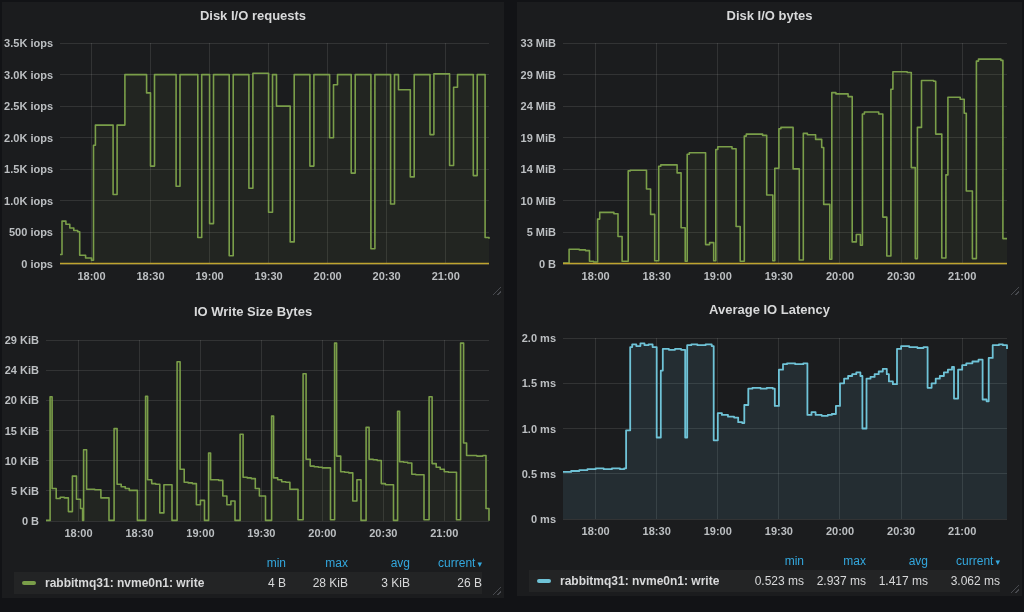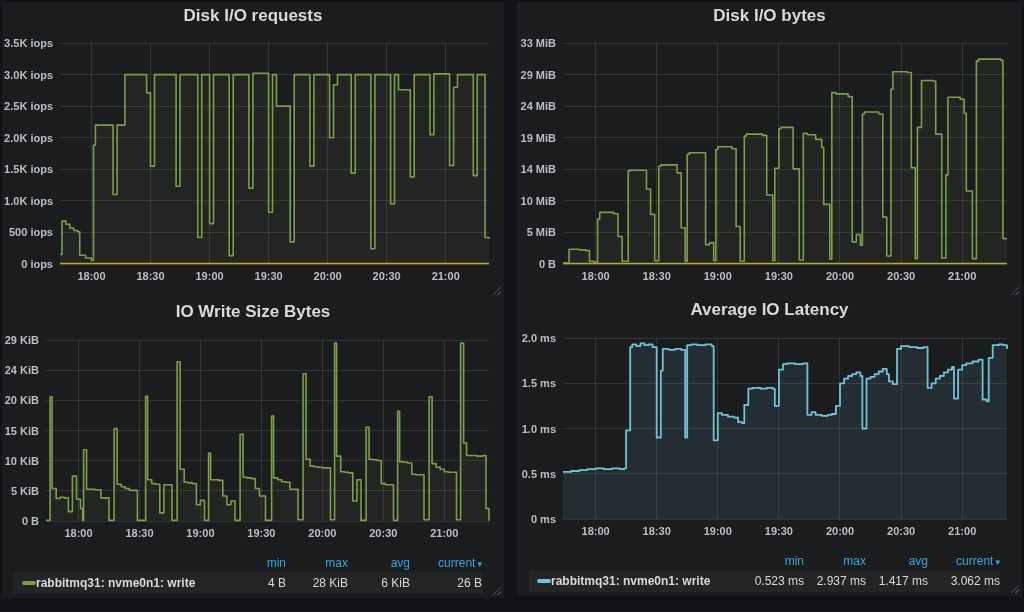--- a/index.html
+++ b/index.html
@@ -8,39 +8,39 @@
     --text:#d8d9da;
     --tick:#bcbfc2;
     --grid:rgba(255,255,255,.10);
     --blue:#33a7dd;
   }
   *{box-sizing:border-box;margin:0;padding:0;}
   html,body{width:1024px;height:612px;overflow:hidden;background:var(--bg);
     font-family:"Liberation Sans",sans-serif;}
   .panel{position:absolute;background:var(--panel);}
   .panel-title{height:26px;line-height:28px;text-align:center;color:var(--text);
-    font-size:17px;font-weight:700;cursor:pointer;}
+    font-size:13px;font-weight:700;cursor:pointer;}
   svg.chart{display:block;}
   svg.chart .grid{stroke:var(--grid);stroke-width:1;shape-rendering:crispEdges;}
   svg.chart text{fill:var(--tick);font-size:11px;font-weight:700;
     font-family:"Liberation Sans",sans-serif;}
   .resize-handle{position:absolute;right:3px;bottom:3px;width:9px;height:9px;
     background:repeating-linear-gradient(-45deg,transparent 0 2px,#47494e 2px 3px);
     clip-path:polygon(100% 0,100% 100%,0 100%);cursor:se-resize;}
   .legend{position:absolute;left:0;right:0;bottom:2px;padding:0 22px 2px 12px;
     font-size:12px;color:var(--text);}
   .legend-header{display:flex;justify-content:flex-end;align-items:center;
     height:18px;color:var(--blue);font-weight:400;}
   .legend-header .cell{cursor:pointer;}
   .cell{width:62px;text-align:right;white-space:nowrap;}
   .cell.cur{width:72px;}
   .caret{font-size:9px;margin-left:2px;color:var(--blue);}
   .legend-row{display:flex;align-items:center;height:22px;
     background:rgba(255,255,255,.035);padding-left:8px;}
-  .lname{flex:1;display:flex;align-items:center;font-weight:700;}
+  .lname{flex:1;display:flex;align-items:center;gap:9px;font-weight:700;}
   .lname span:last-child{cursor:pointer;}
   .marker{width:14px;height:4px;border-radius:2px;display:inline-block;}
 </style>
 </head>
 <body>
 
 <div class="panel" style="left:2px;top:2px;width:502px;height:296px">
   <div class="panel-title">Disk I/O requests</div>
   <svg class="chart" width="502" height="270">
       <line x1="58" y1="236" x2="487" y2="236" class="grid"></line>
@@ -161,21 +161,21 @@
       <span class="cell">avg</span>
       <span class="cell cur"><span>current</span><span class="caret">▾</span></span>
     </div>
     <div class="legend-row">
       <span class="lname">
         <span class="marker" style="background: rgb(122, 158, 73);"></span>
         <span>rabbitmq31: nvme0n1: write</span>
       </span>
       <span class="cell">4 B</span>
       <span class="cell">28 KiB</span>
-      <span class="cell">6 KiB</span>
+      <span class="cell">3 KiB</span>
       <span class="cell cur">26 B</span>
     </div>
   </div>
   <div class="resize-handle"></div>
 </div>
 
 <div class="panel" style="left:517px;top:296px;width:505px;height:300px">
   <div class="panel-title">Average IO Latency</div>
   <svg class="chart" width="505" height="226">
       <line x1="46" y1="197" x2="490" y2="197" class="grid"></line>

